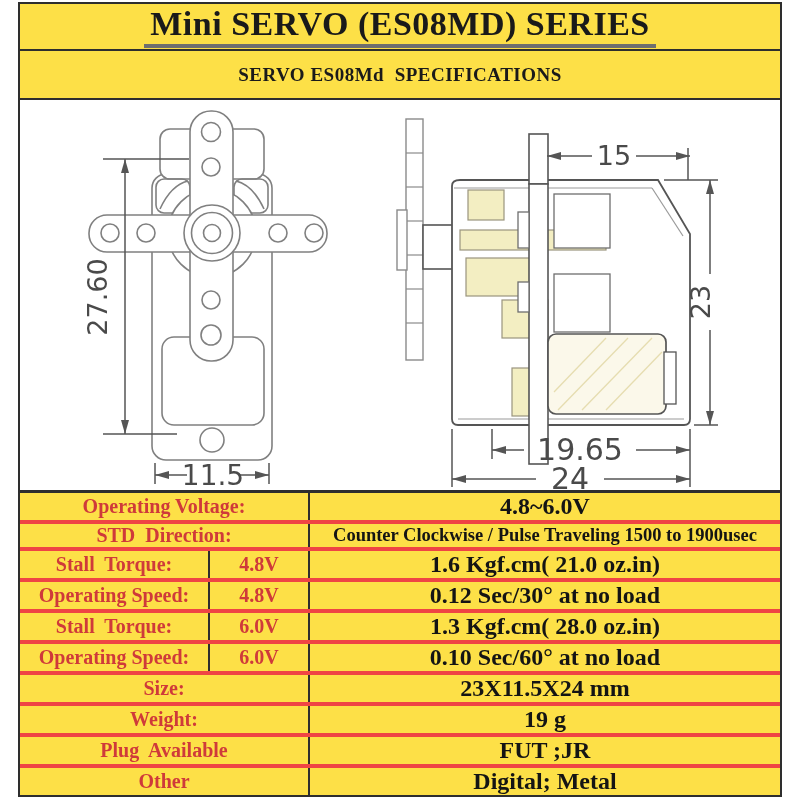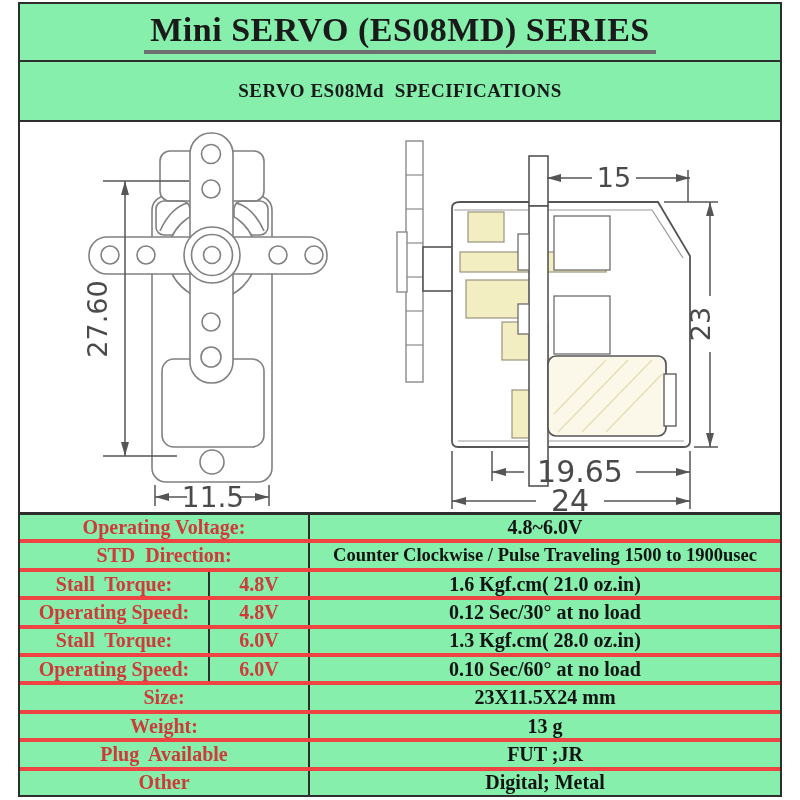--- a/index.html
+++ b/index.html
@@ -1,31 +1,31 @@
 <!DOCTYPE html>
 <html><head>
 <meta charset="utf-8">
 <style>
   html,body{margin:0;padding:0;background:#ffffff;}
   .sheet{position:relative;width:800px;height:800px;background:#fff;font-family:"Liberation Serif",serif;color:#1a1a1a;overflow:hidden;}
-  .frame{position:absolute;left:18px;top:2px;width:764px;height:795px;border:2px solid #2e2e2e;box-sizing:border-box;display:flex;flex-direction:column;background:#86efac;}
+  .frame{position:absolute;left:18px;top:2px;width:764px;height:795px;border:2px solid #2e2e2e;box-sizing:border-box;display:flex;flex-direction:column;background:#fde047;}
   .title-row{height:56px;border-bottom:2px solid #2e2e2e;display:flex;align-items:center;justify-content:center;}
   .title-row .title{font-size:34px;font-weight:bold;letter-spacing:.5px;border-bottom:4px solid #6f6f6f;padding:0 6px 1px 6px;white-space:pre;}
   .subtitle-row{height:58px;border-bottom:2px solid #2e2e2e;display:flex;align-items:center;justify-content:center;}
   .subtitle-row .subtitle{font-size:19px;font-weight:bold;white-space:pre;letter-spacing:.5px;}
   .drawing-area{height:390px;position:relative;background:#fff;}
   .drawing-area svg{display:block;}
   .spec-table{flex:1;display:flex;flex-direction:column;border-top:3px solid #2e2e2e;}
   .spec-row{flex:1;display:flex;border-top:4px solid #ef4444;align-items:stretch;}
   .spec-row:first-child{border-top:0;}
   .cell{display:flex;align-items:center;justify-content:center;box-sizing:border-box;white-space:pre;overflow:hidden;text-align:center;}
   .cell.label{width:288px;color:#cf3a3a;font-weight:bold;font-size:20px;}
   .cols3 .cell.label{width:188px;}
   .cell.volt{width:100px;border-left:2px solid #2e2e2e;color:#cf3a3a;font-weight:bold;font-size:20px;}
-  .cell.value{flex:1;border-left:2px solid #2e2e2e;font-weight:700;font-size:20px;color:#141414;}
+  .cell.value{flex:1;border-left:2px solid #2e2e2e;font-weight:700;font-size:24px;color:#141414;}
   .cell.value.long{font-size:18.5px;}
   .dim-text{font-family:"DejaVu Sans",sans-serif;fill:#4a4a4a;}
 </style>
 </head>
 <body>
 
 <div class="sheet">
   <div class="frame">
 
     <div class="title-row">
@@ -201,21 +201,21 @@
         <div class="cell label">Operating Speed:</div>
         <div class="cell volt">6.0V</div>
         <div class="cell value">0.10 Sec/60° at no load</div>
       </div>
       <div class="spec-row cols2">
         <div class="cell label">Size:</div>
         <div class="cell value">23X11.5X24 mm</div>
       </div>
       <div class="spec-row cols2">
         <div class="cell label">Weight:</div>
-        <div class="cell value">13 g</div>
+        <div class="cell value">19 g</div>
       </div>
       <div class="spec-row cols2">
         <div class="cell label">Plug  Available</div>
         <div class="cell value">FUT ;JR</div>
       </div>
       <div class="spec-row cols2">
         <div class="cell label">Other</div>
         <div class="cell value">Digital; Metal</div>
       </div>
     </div>

